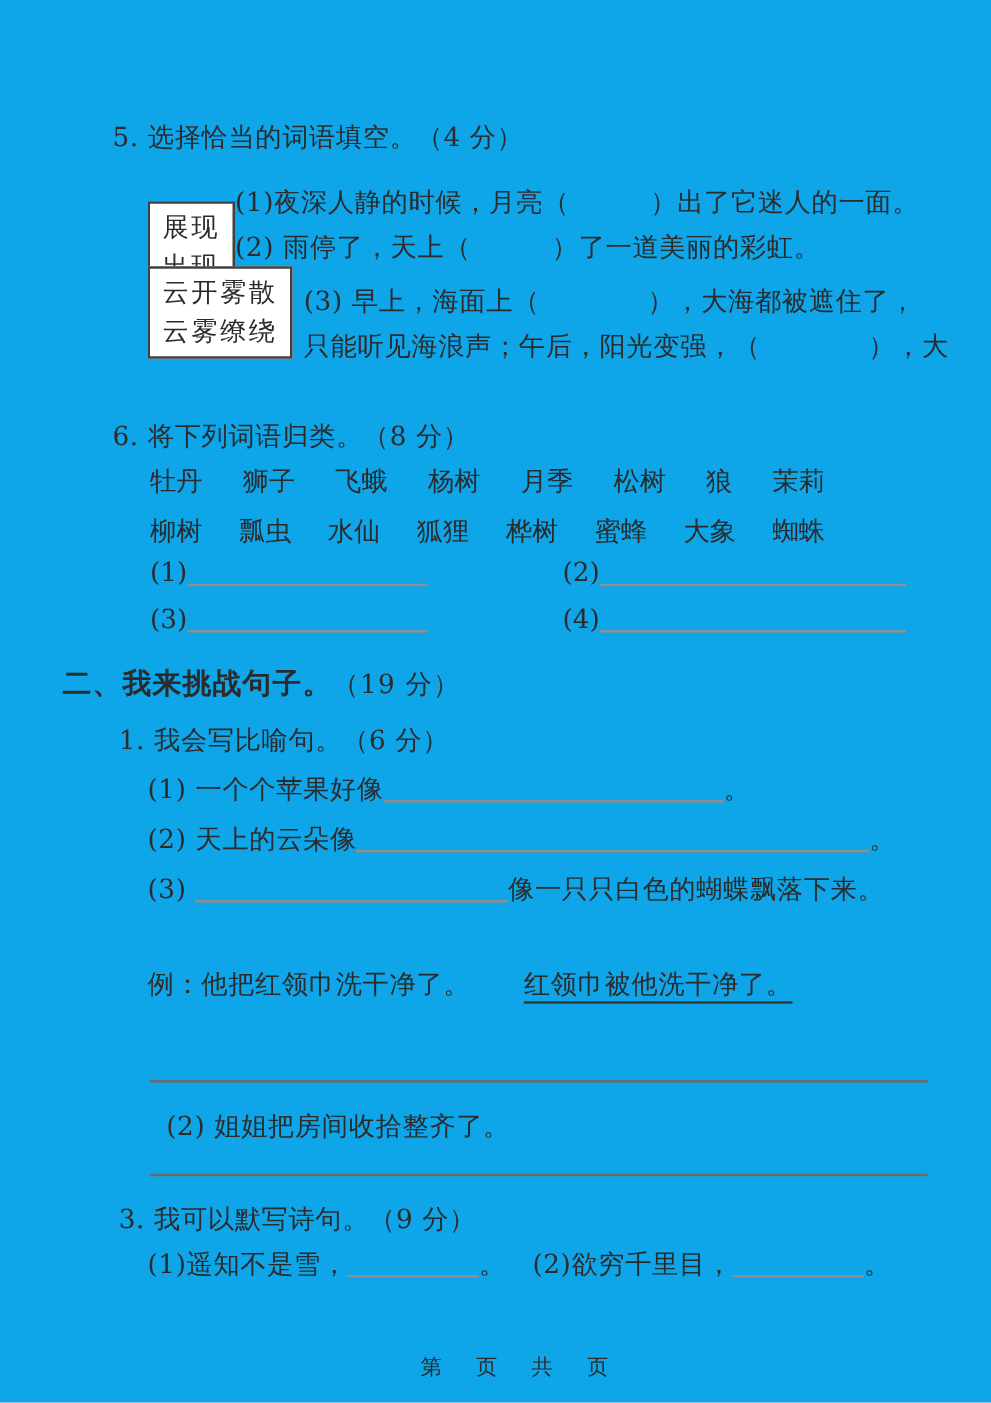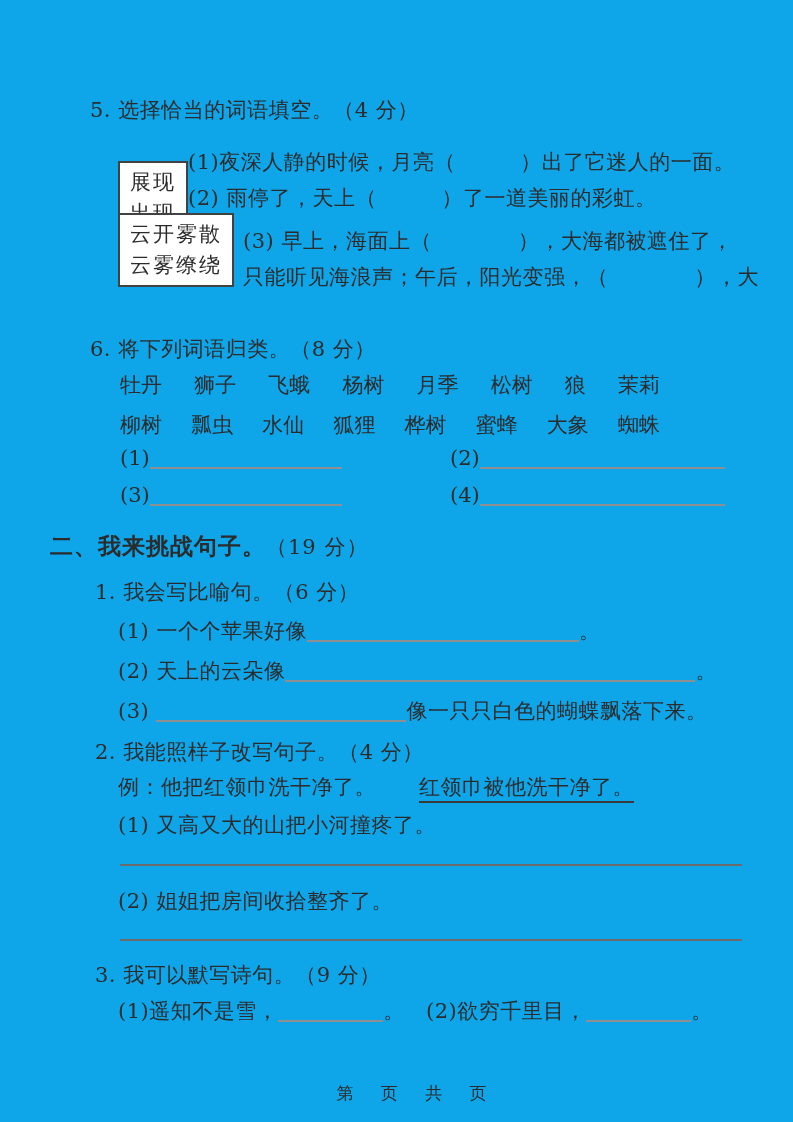--- a/index.html
+++ b/index.html
@@ -112,21 +112,21 @@
   #brow2  { left: 120px; top: 480px; }
   #s2h    { left: 50px;  top: 531px; }
   #s2q1h  { left: 95px;  top: 577px; }
   #s2q1i1 { left: 118px; top: 616px; }
   #s2q1i2 { left: 118px; top: 656px; }
   #s2q1i3 { left: 118px; top: 696px; }
   #s2q2h  { left: 95px;  top: 737px; }
   #s2q2ex { left: 118px; top: 772px; }
   #s2q2i1 { left: 118px; top: 810px; }
   #rule1  { left: 120px; top: 864px; }
-  #s2q2i2 { left: 118px; top: 886px; }
+  #s2q2i2 { left: 133px; top: 886px; }
   #rule2  { left: 120px; top: 939px; }
   #s2q3h  { left: 95px;  top: 960px; }
   #s2q3r  { left: 118px; top: 996px; }
 </style>
 </head>
 <body>
 
 <div class="page">
 
   <div class="ln" id="q5h">5. 选择恰当的词语填空。（4 分）</div>
@@ -177,23 +177,21 @@
     <span><span>(4)</span><span class="bl b245"></span></span>
   </div>
 
   <div class="h2" id="s2h"><span>二、我来挑战句子。</span><span class="score">（19 分）</span></div>
 
   <div class="ln" id="s2q1h">1. 我会写比喻句。（6 分）</div>
   <div class="ln" id="s2q1i1"><span>(1) 一个个苹果好像</span><span class="bl b272"></span><span>。</span></div>
   <div class="ln" id="s2q1i2"><span>(2) 天上的云朵像</span><span class="bl b410"></span><span>。</span></div>
   <div class="ln" id="s2q1i3"><span>(3) </span><span class="bl b250"></span><span>像一只只白色的蝴蝶飘落下来。</span></div>
 
-  <div class="ln" id="s2q2h">2. 我能照样子改写句子。（4 分）</div>
   <div class="ln" id="s2q2ex"><span>例：他把红领巾洗干净了。</span><span class="ex-ans">红领巾被他洗干净了。</span></div>
-  <div class="ln" id="s2q2i1">(1) 又高又大的山把小河撞疼了。</div>
   <div class="rule" id="rule1"></div>
   <div class="ln" id="s2q2i2">(2) 姐姐把房间收拾整齐了。</div>
   <div class="rule" id="rule2"></div>
 
   <div class="ln" id="s2q3h">3. 我可以默写诗句。（9 分）</div>
   <div class="ln" id="s2q3r">
     <span><span>(1)遥知不是雪，</span><span class="bl b105"></span><span>。</span></span>
     <span class="poem-part2"><span>(2)欲穷千里目，</span><span class="bl b105"></span><span>。</span></span>
   </div>
 

